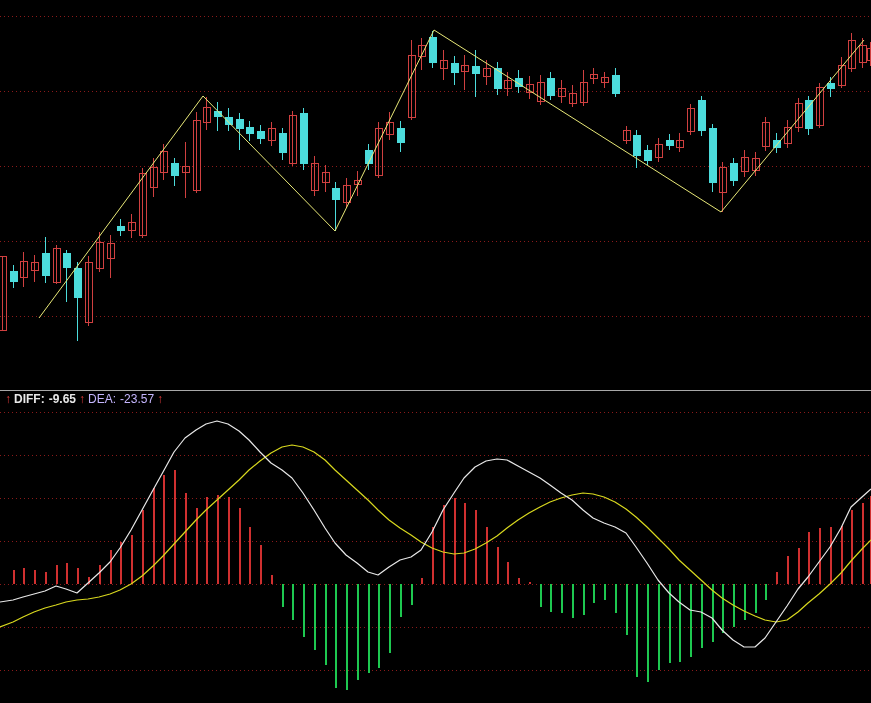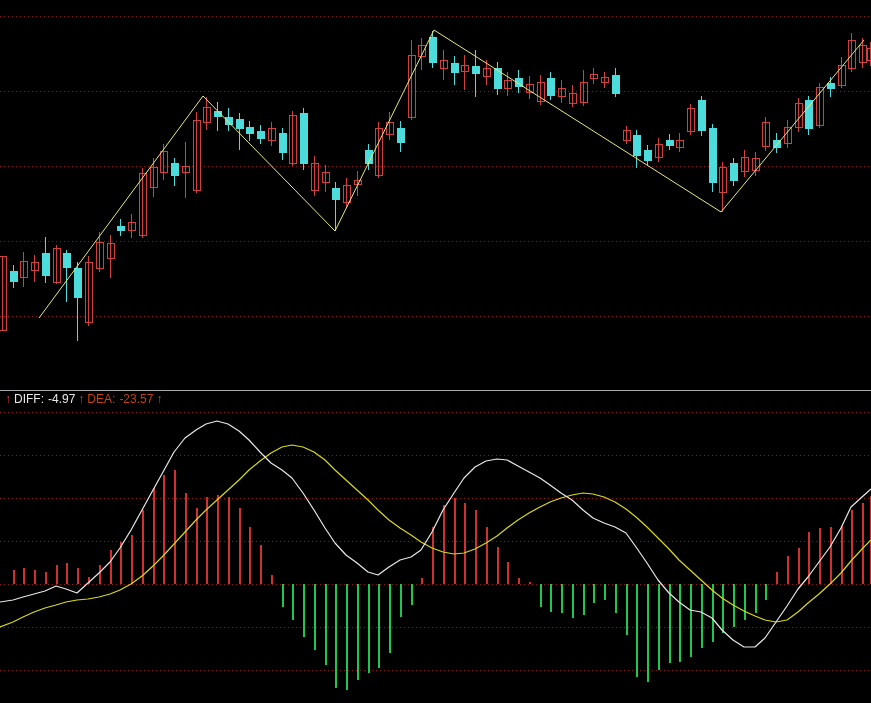--- a/index.html
+++ b/index.html
@@ -2,22 +2,22 @@
 <html><head>
 <meta charset="utf-8">
 <style>
   html,body{margin:0;padding:0;background:#000;}
   .screen{position:relative;width:871px;height:703px;background:#000;overflow:hidden;
           font-family:"Liberation Sans",sans-serif;}
   svg{position:absolute;left:0;top:0;display:block;}
   .indicator-bar{position:absolute;left:2px;top:392px;height:15px;display:flex;
                  align-items:center;font-size:12px;line-height:15px;white-space:pre;z-index:2;}
   .arr{color:#e23b3b;font-weight:bold;margin:0 3px;}
-  .w{color:#e8e8e8;}
-  .y{color:#c2410c;}
+  .w{color:#e8e8e8;font-weight:bold;}
+  .y{color:#c4b5fd;}
   .lbl{margin-right:4px;}
 </style>
 </head>
 <body>
 
 <div class="screen">
   <svg id="chart-svg" width="871" height="703" viewBox="0 0 871 703">
       <g shape-rendering="crispEdges">
         <line x1="0" y1="16.5" x2="871" y2="16.5" stroke="#8a1a1a" stroke-width="1" stroke-dasharray="1 3"></line>
         <line x1="0" y1="91.5" x2="871" y2="91.5" stroke="#8a1a1a" stroke-width="1" stroke-dasharray="1 3"></line>
@@ -282,19 +282,19 @@
         <line x1="851.5" y1="584" x2="851.5" y2="510" stroke="#d03030" stroke-width="2" shape-rendering="crispEdges"></line>
         <line x1="862.5" y1="584" x2="862.5" y2="503" stroke="#d03030" stroke-width="2" shape-rendering="crispEdges"></line>
         <line x1="870.5" y1="584" x2="870.5" y2="496" stroke="#d03030" stroke-width="2" shape-rendering="crispEdges"></line>
         <polyline points="0,627 13,622 23,617 34,612 45,608 56,605 66,602 77,600 88,599 99,597 110,594 120,590 131,584 142,576 153,566 163,556 174,544 185,532 196,520 206,510 217,500 228,490 239,480 249,470 260,461 271,453 282,447 292,445 303,447 314,452 325,460 335,470 346,480 357,490 368,500 378,510 389,520 400,528 411,535 421,542 432,548 443,552 454,554 464,553 475,549 486,543 497,536 507,528 518,520 529,513 540,507 550,502 561,498 572,495 583,493 593,494 604,497 615,502 626,509 636,517 647,527 658,538 669,549 679,560 690,570 701,580 712,590 722,598 733,605 744,611 755,616 765,620 776,622 787,620 798,612 808,603 819,594 830,584 841,573 851,561 862,549 871,540" fill="none" stroke="#d8d81e" stroke-width="1.2" stroke-linejoin="round"></polyline>
         <polyline points="0,602 13,600 23,597 34,594 45,591 56,586 66,589 77,593 88,583 99,573 110,562 120,548 131,530 142,510 153,490 163,472 174,452 185,438 196,430 206,424 217,421 228,424 239,431 249,440 260,452 271,463 282,470 292,478 303,493 314,510 325,528 335,543 346,555 357,563 368,572 378,575 389,567 400,560 411,557 421,550 432,532 443,510 454,493 464,478 475,467 486,461 497,459 507,460 518,466 529,472 540,478 550,485 561,493 572,500 583,510 593,518 604,523 615,527 626,533 636,547 647,563 658,580 669,593 679,602 690,610 701,612 712,618 722,630 733,640 744,647 755,647 765,638 776,622 787,606 798,589 808,577 819,562 830,547 841,528 851,507 862,497 871,489" fill="none" stroke="#e8e8e8" stroke-width="1.2" stroke-linejoin="round"></polyline>
       </g>
     </svg>
   <div class="indicator-bar">
     <span class="arr">↑</span>
     <span class="w lbl">DIFF:</span>
-    <span class="w">-4.97</span>
+    <span class="w">-9.65</span>
     <span class="arr">↑</span>
     <span class="y lbl">DEA:</span>
     <span class="y">-23.57</span>
     <span class="arr">↑</span>
   </div>
 </div>
 
 </body></html>

